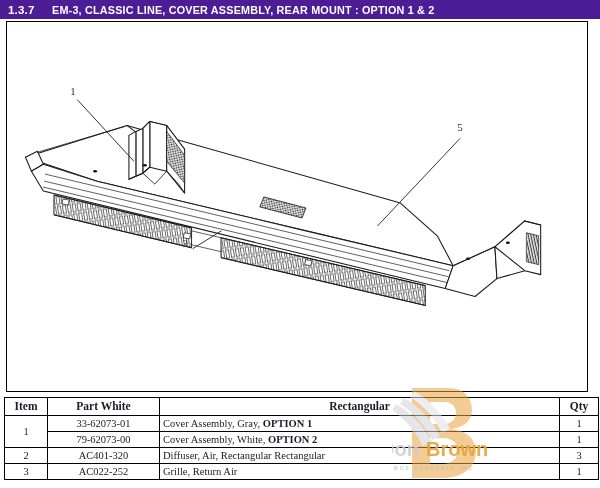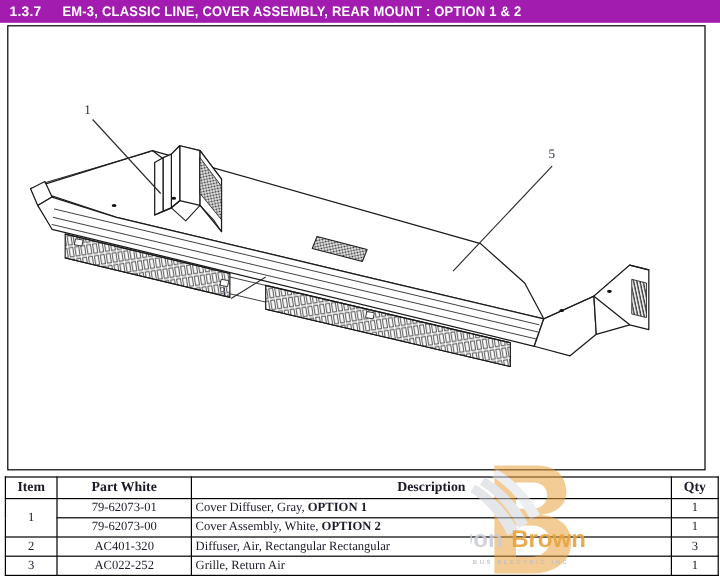--- a/index.html
+++ b/index.html
@@ -16,21 +16,21 @@
     color: #1b1b24;
     position: relative;
   }
 
   
   .header-bar {
     position: absolute;
     left: 0; top: 0;
     width: 600px;
     height: 19px;
-    background: #a21caf;
+    background: #4c1d95;
     color: #ffffff;
     display: flex;
     align-items: center;
     font-family: "Liberation Sans Narrow", "Liberation Sans", sans-serif;
     font-weight: bold;
     font-size: 11.5px;
     letter-spacing: 0.2px;
     overflow: hidden;
     white-space: nowrap;
   }
@@ -245,30 +245,30 @@
     <text class="wm-sub" x="2" y="88" fill="#b9bcc4" opacity="0.8">BUS ELECTRIC INC</text>
   </svg>
 </div>
 
 <div class="parts-table-wrap">
   <table class="parts-table">
     <thead>
       <tr>
         <th class="col-item">Item</th>
         <th class="col-part">Part White</th>
-        <th class="col-desc" style="text-align:center;">Description</th>
+        <th class="col-desc" style="text-align:center;">Rectangular</th>
         <th class="col-qty">Qty</th>
       </tr>
     </thead>
     <tbody>
 
       <tr>
         <td class="col-item" rowspan="2">1</td>
-        <td class="col-part">79-62073-01</td>
-        <td class="col-desc"><span>Cover Diffuser, Gray, </span><span class="desc-strong">OPTION 1</span></td>
+        <td class="col-part">33-62073-01</td>
+        <td class="col-desc"><span>Cover Assembly, Gray, </span><span class="desc-strong">OPTION 1</span></td>
         <td class="col-qty">1</td>
       </tr>
 
       <tr>
         <td class="col-part">79-62073-00</td>
         <td class="col-desc"><span>Cover Assembly, White, </span><span class="desc-strong">OPTION 2</span></td>
         <td class="col-qty">1</td>
       </tr>
 
       <tr>

